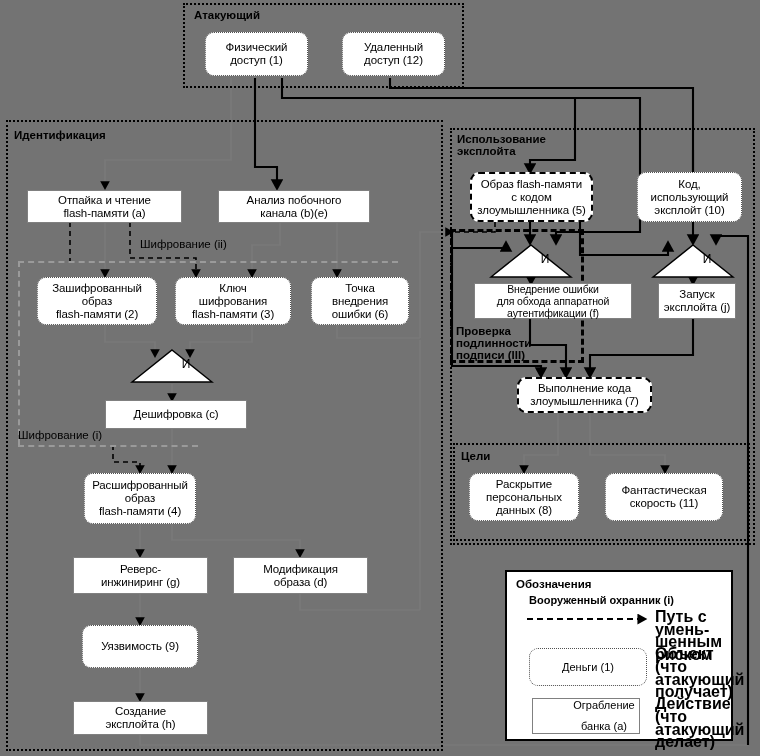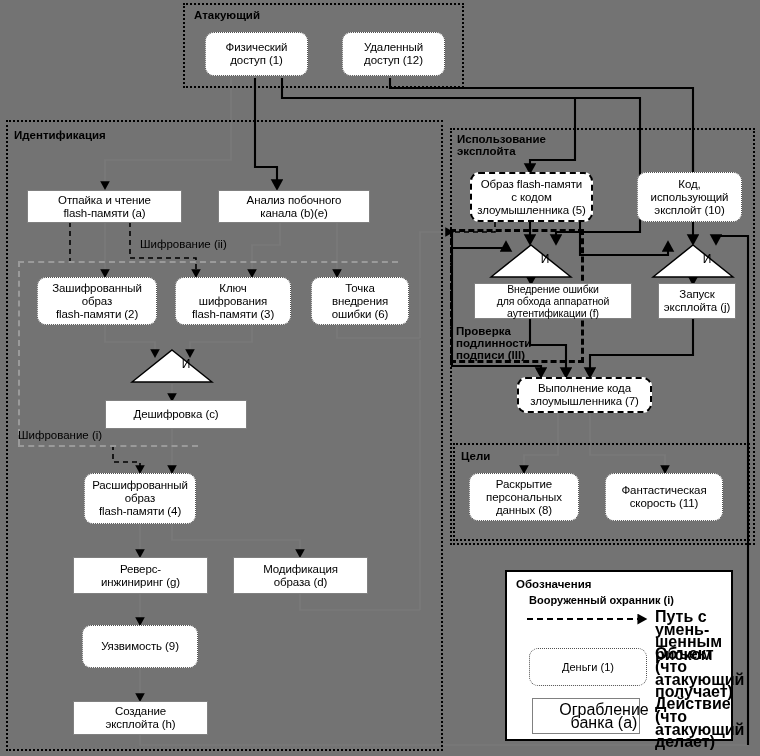--- a/index.html
+++ b/index.html
@@ -108,21 +108,21 @@
     border-radius:9px;
     display:flex;align-items:center;justify-content:center;
     text-align:center;font-size:11px;line-height:13px;
     white-space:pre-line;
   }
   #legend .lg-action{
     position:absolute;
     box-sizing:border-box;
     border:1.6px solid #808080;
     display:flex;align-items:center;justify-content:center;
-    text-align:center;font-size:16px;line-height:13px;
+    text-align:center;font-size:11px;line-height:21px;
     white-space:pre-line;
     padding-left:36px;
   }
 </style>
 </head>
 <body>
 
 <div id="canvas">
 
   <svg class="wires" viewBox="0 0 760 756">

